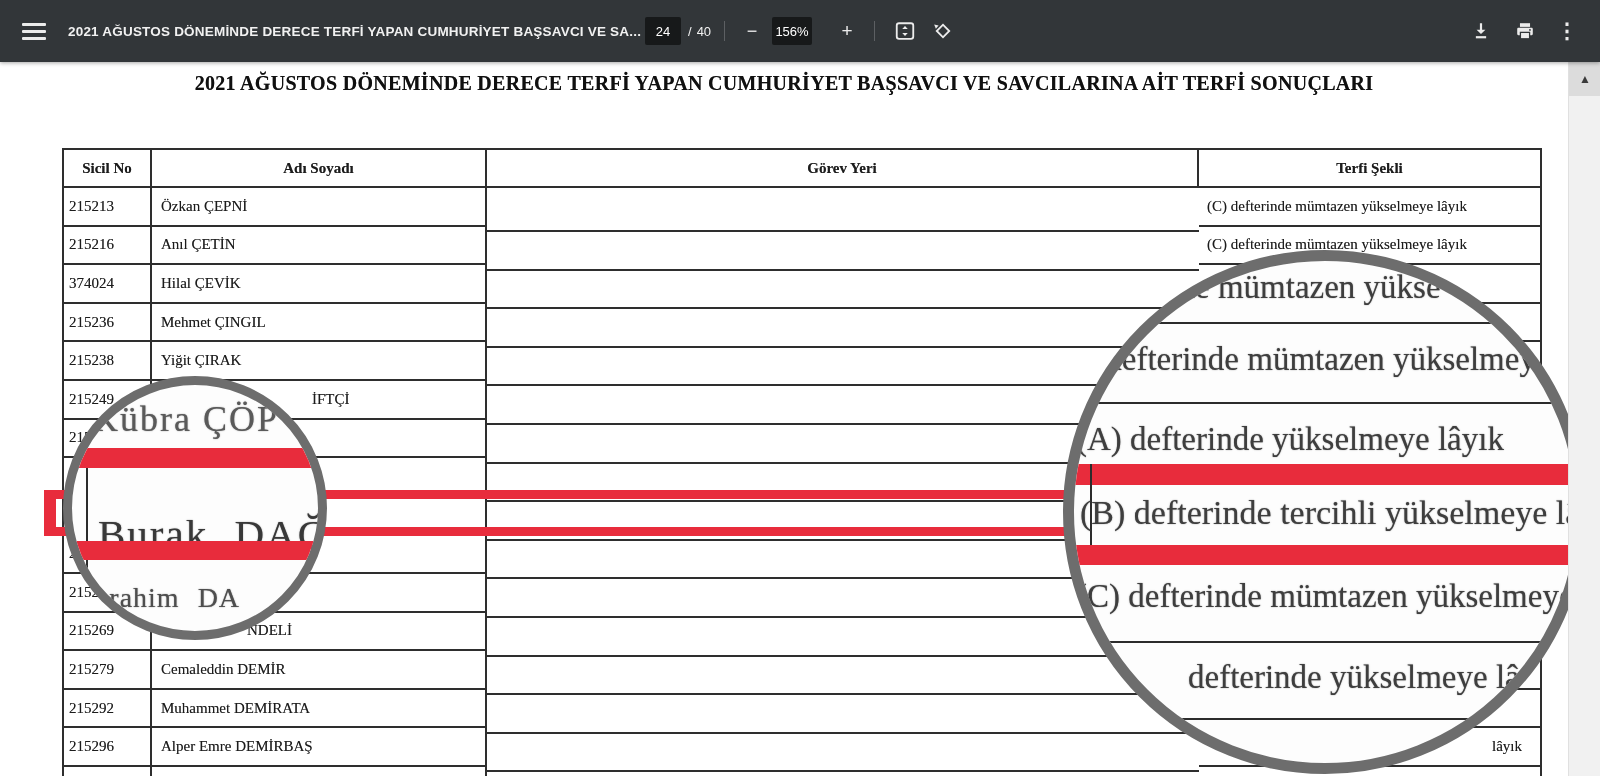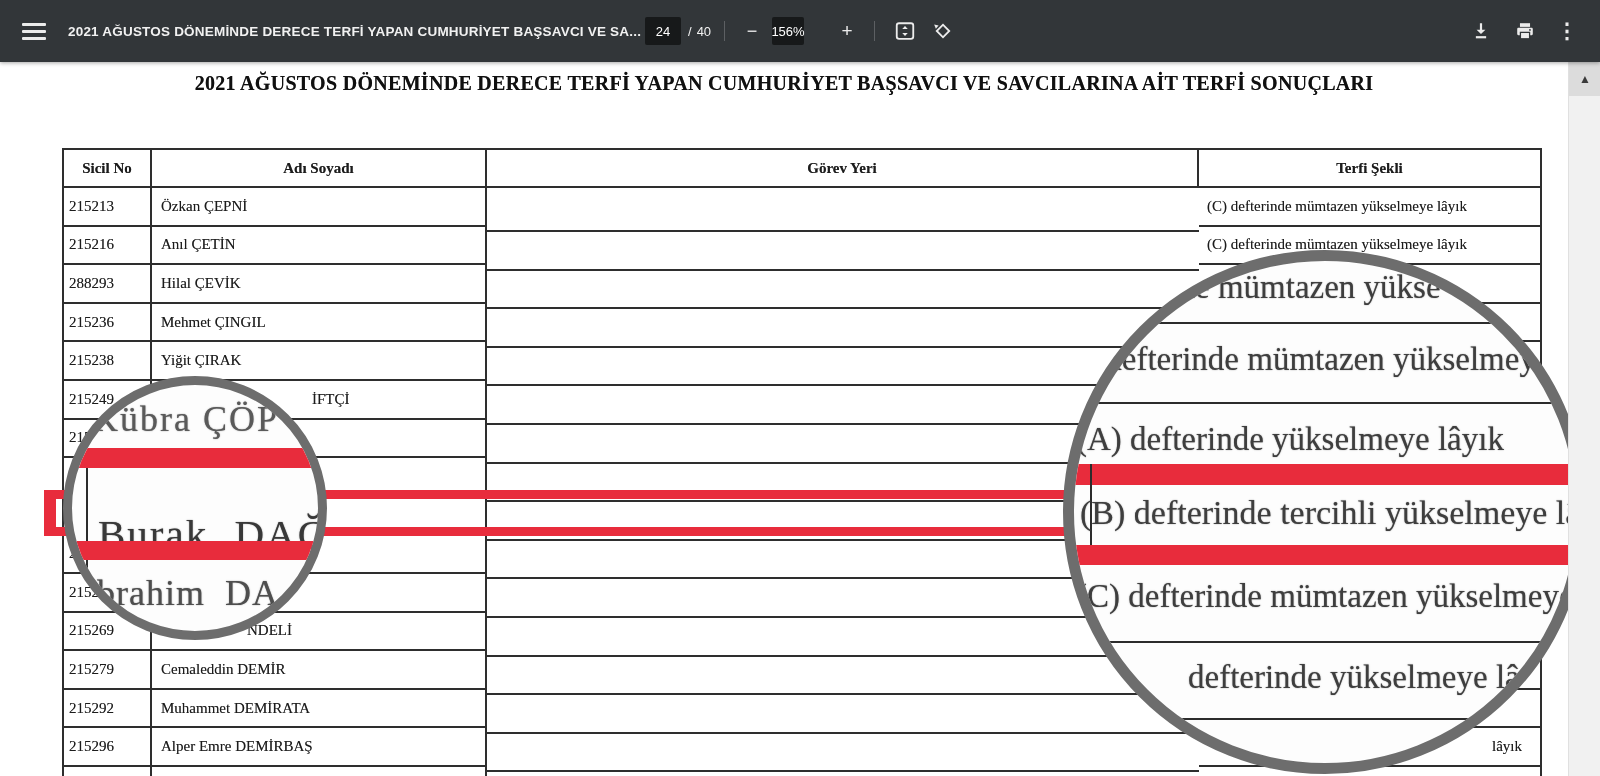--- a/index.html
+++ b/index.html
@@ -13,21 +13,21 @@
   .burger span{display:block;width:24px;height:3px;background:#ececec;margin:4px 0;border-radius:1px;}
   .tb-title{position:absolute;left:68px;top:0;height:62px;display:flex;align-items:center;
             color:#f1f1f1;font-size:13.5px;font-weight:bold;letter-spacing:.2px;white-space:nowrap;}
   .pg-box{position:absolute;left:645px;top:17px;width:36px;height:28px;background:#17191a;
           color:#fff;font-size:13px;display:flex;align-items:center;justify-content:center;border-radius:2px;}
   .pg-rest{position:absolute;left:688px;top:0;height:62px;display:flex;align-items:center;gap:5px;
            color:#f1f1f1;font-size:13px;}
   .tb-sep{position:absolute;top:21px;width:1px;height:20px;background:#5d6063;}
   .zoom-minus{position:absolute;left:738px;top:0;height:62px;width:28px;display:flex;align-items:center;
               justify-content:center;color:#ececec;font-size:18px;cursor:pointer;}
-  .zoom-box{position:absolute;left:772px;top:17px;width:32px;height:28px;background:#17191a;color:#fff;
+  .zoom-box{position:absolute;left:772px;top:17px;width:40px;height:28px;background:#17191a;color:#fff;
             font-size:13px;display:flex;align-items:center;justify-content:center;border-radius:2px;}
   .zoom-plus{position:absolute;left:833px;top:0;height:62px;width:28px;display:flex;align-items:center;
              justify-content:center;color:#ececec;font-size:19px;cursor:pointer;}
   .tb-icon{position:absolute;top:16px;width:30px;height:30px;display:flex;align-items:center;
            justify-content:center;cursor:pointer;}
   .kebab{color:#ececec;font-size:21px;font-weight:bold;}
 
   
   .doc-title{position:absolute;left:0;top:72px;width:1568px;text-align:center;z-index:1;
              font-family:"Liberation Serif",serif;font-weight:bold;font-size:20px;color:#101010;
@@ -67,21 +67,21 @@
   .magline{position:absolute;left:-10px;right:-10px;height:2px;background:#2c2c2c;}
   .magband{position:absolute;left:-20px;right:-20px;background:#e82c3c;}
   .magvline{position:absolute;width:2px;background:#2c2c2c;}
 
   
   .ml-t1{left:20px;top:13px;font-size:36px;color:#5a5a5a;letter-spacing:2px;}
   .ml-band1{top:63px;height:20px;}
   .ml-vline{left:14px;top:83px;height:172px;}
   .ml-t2{left:26px;top:100px;font-size:41px;color:#383838;word-spacing:14px;letter-spacing:2px;margin-top:25px;}
   .ml-band2{top:156px;height:19px;}
-  .ml-t3{left:12px;top:187px;font-size:36px;color:#4e4e4e;word-spacing:10px;letter-spacing:1px;}
+  .ml-t3{left:12px;top:197px;font-size:28px;color:#4e4e4e;word-spacing:10px;letter-spacing:1px;}
 
   
   .mr-t1{left:88px;top:8px;font-size:33px;}
   .mr-line1{top:61px;}
   .mr-t2{left:12px;top:80px;font-size:33px;}
   .mr-line2{top:141px;}
   .mr-t3{left:2px;top:160px;font-size:33px;}
   .mr-band1{top:203px;height:21px;}
   .mr-t4{left:6px;top:233px;font-size:34px;}
   .mr-band2{top:284px;height:20px;}
@@ -161,21 +161,21 @@
   <div class="c h">Terfi Şekli</div>
 
 <div class="c c-sicil">215213</div>
     <div class="c c-name">Özkan ÇEPNİ</div>
     <div class="c c-gorev">Bandırma Cumhuriyet Savcısı</div>
     <div class="c c-terfi">(C) defterinde mümtazen yükselmeye lâyık</div>
     <div class="c c-sicil">215216</div>
     <div class="c c-name">Anıl ÇETİN</div>
     <div class="c c-gorev">İnegöl Cumhuriyet Savcısı</div>
     <div class="c c-terfi">(C) defterinde mümtazen yükselmeye lâyık</div>
-    <div class="c c-sicil">288293</div>
+    <div class="c c-sicil">374024</div>
     <div class="c c-name">Hilal ÇEVİK</div>
     <div class="c c-gorev">Sinop Cumhuriyet Savcısı</div>
     <div class="c c-terfi"></div>
     <div class="c c-sicil">215236</div>
     <div class="c c-name">Mehmet ÇINGIL</div>
     <div class="c c-gorev">Dörtyol Cumhuriyet Savcısı</div>
     <div class="c c-terfi"></div>
     <div class="c c-sicil">215238</div>
     <div class="c c-name">Yiğit ÇIRAK</div>
     <div class="c c-gorev">Gebze  Cumhuriyet Savcısı</div>

